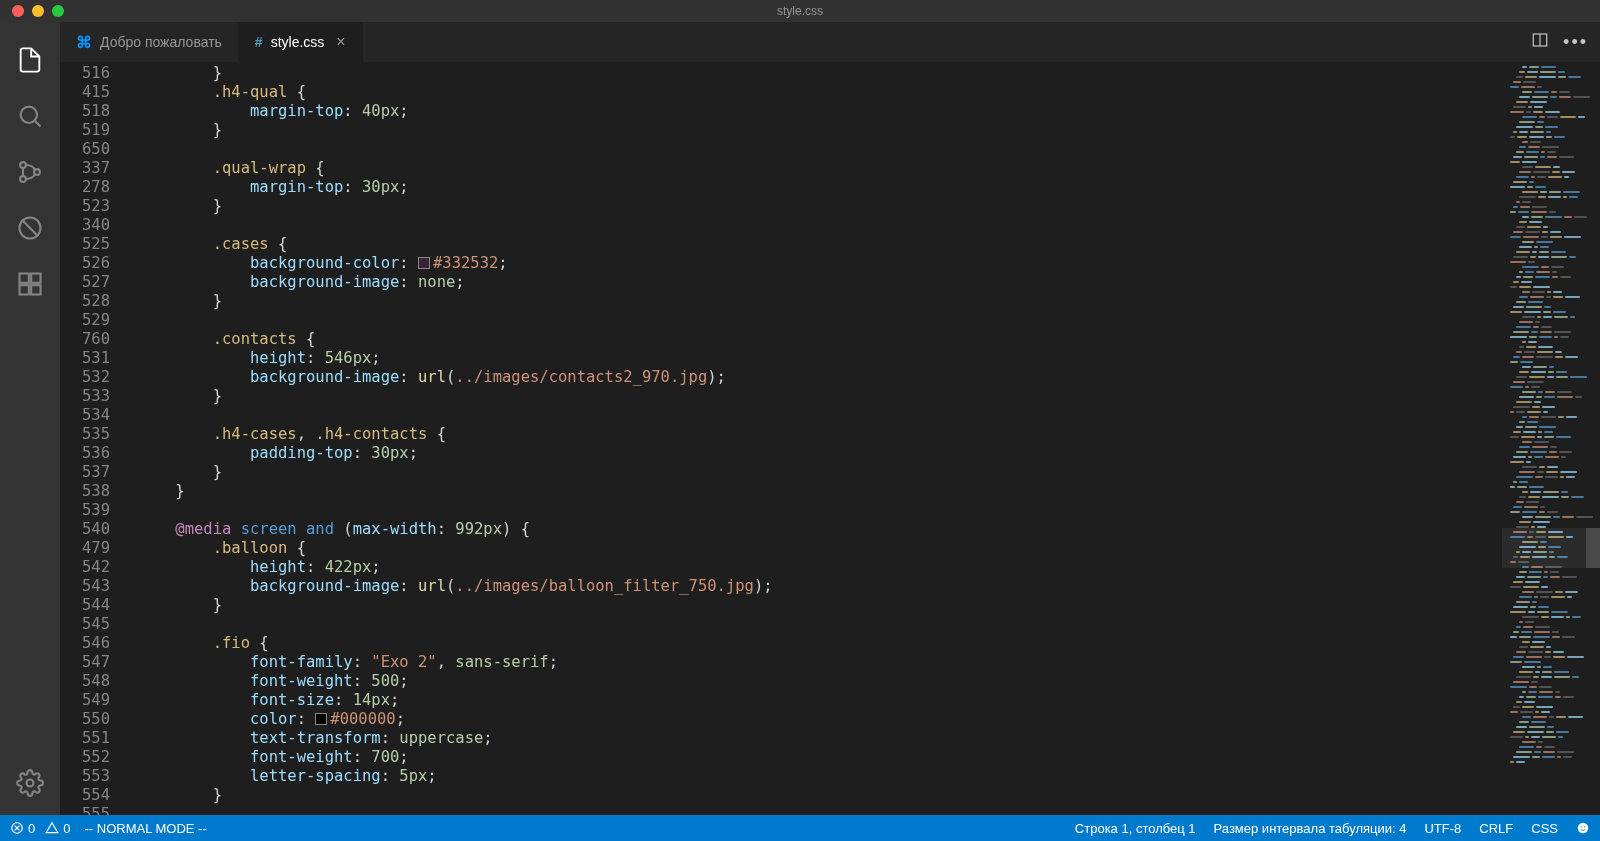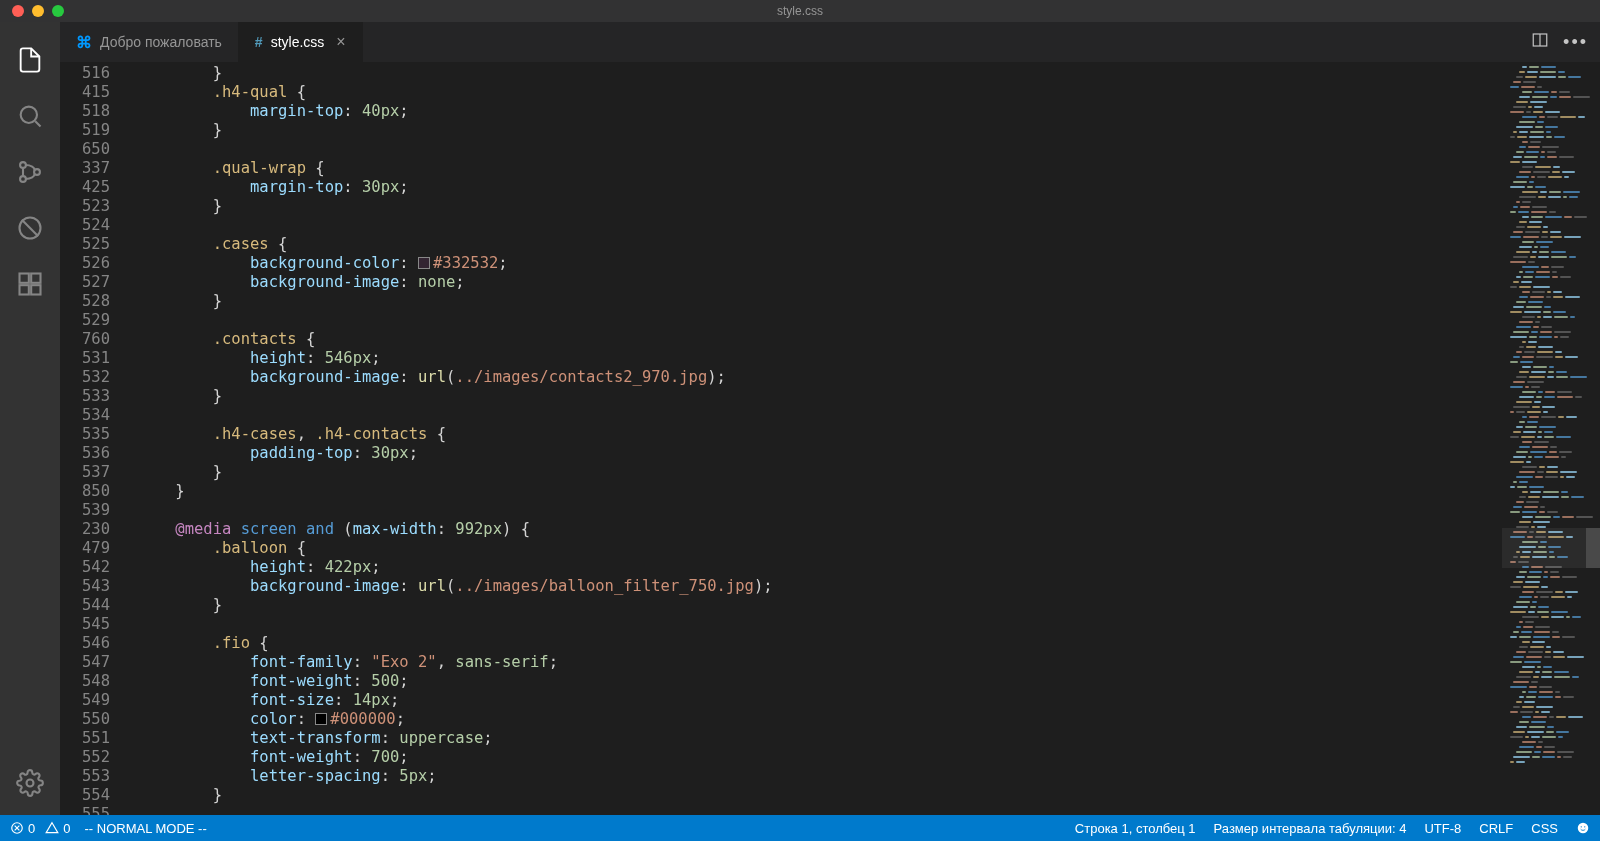--- a/index.html
+++ b/index.html
@@ -251,39 +251,39 @@
     </div>
 
     <div class="editor-body">
       <div class="gutter" id="gutter">
           <div>516</div>
           <div>415</div>
           <div>518</div>
           <div>519</div>
           <div>650</div>
           <div>337</div>
-          <div>425</div>
+          <div>278</div>
           <div>523</div>
-          <div>524</div>
+          <div>340</div>
           <div>525</div>
           <div>526</div>
           <div>527</div>
           <div>528</div>
           <div>529</div>
           <div>760</div>
           <div>531</div>
           <div>532</div>
           <div>533</div>
           <div>534</div>
           <div>535</div>
           <div>536</div>
           <div>537</div>
-          <div>850</div>
+          <div>538</div>
           <div>539</div>
-          <div>230</div>
+          <div>540</div>
           <div>479</div>
           <div>542</div>
           <div>543</div>
           <div>544</div>
           <div>545</div>
           <div>546</div>
           <div>547</div>
           <div>548</div>
           <div>549</div>
           <div>550</div>

